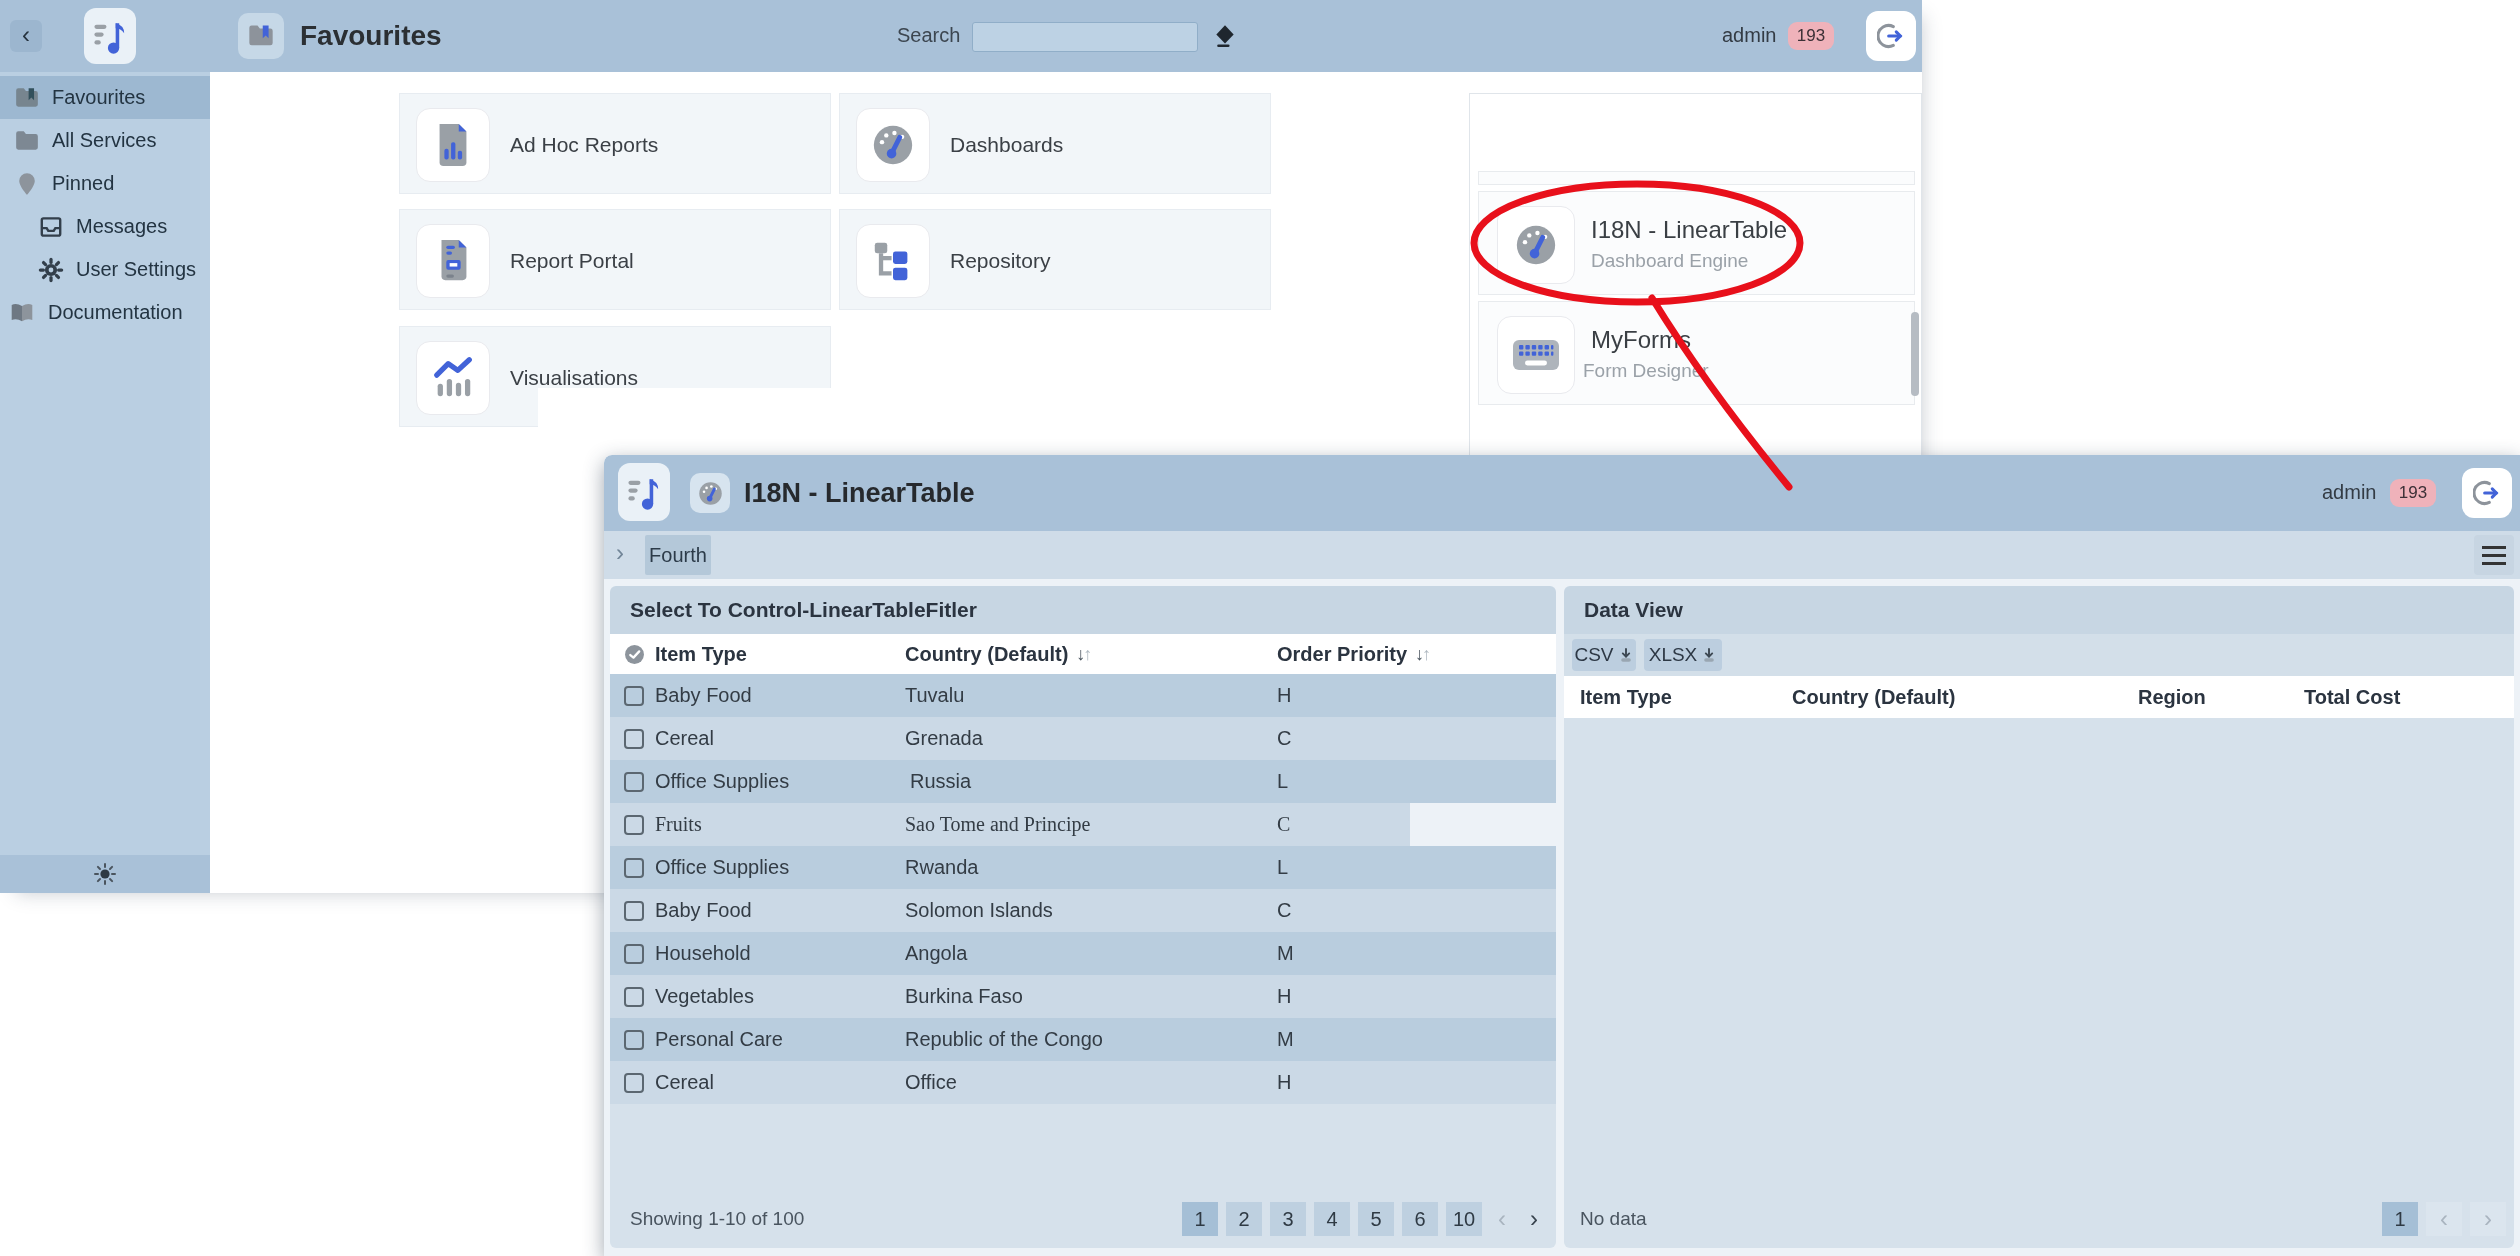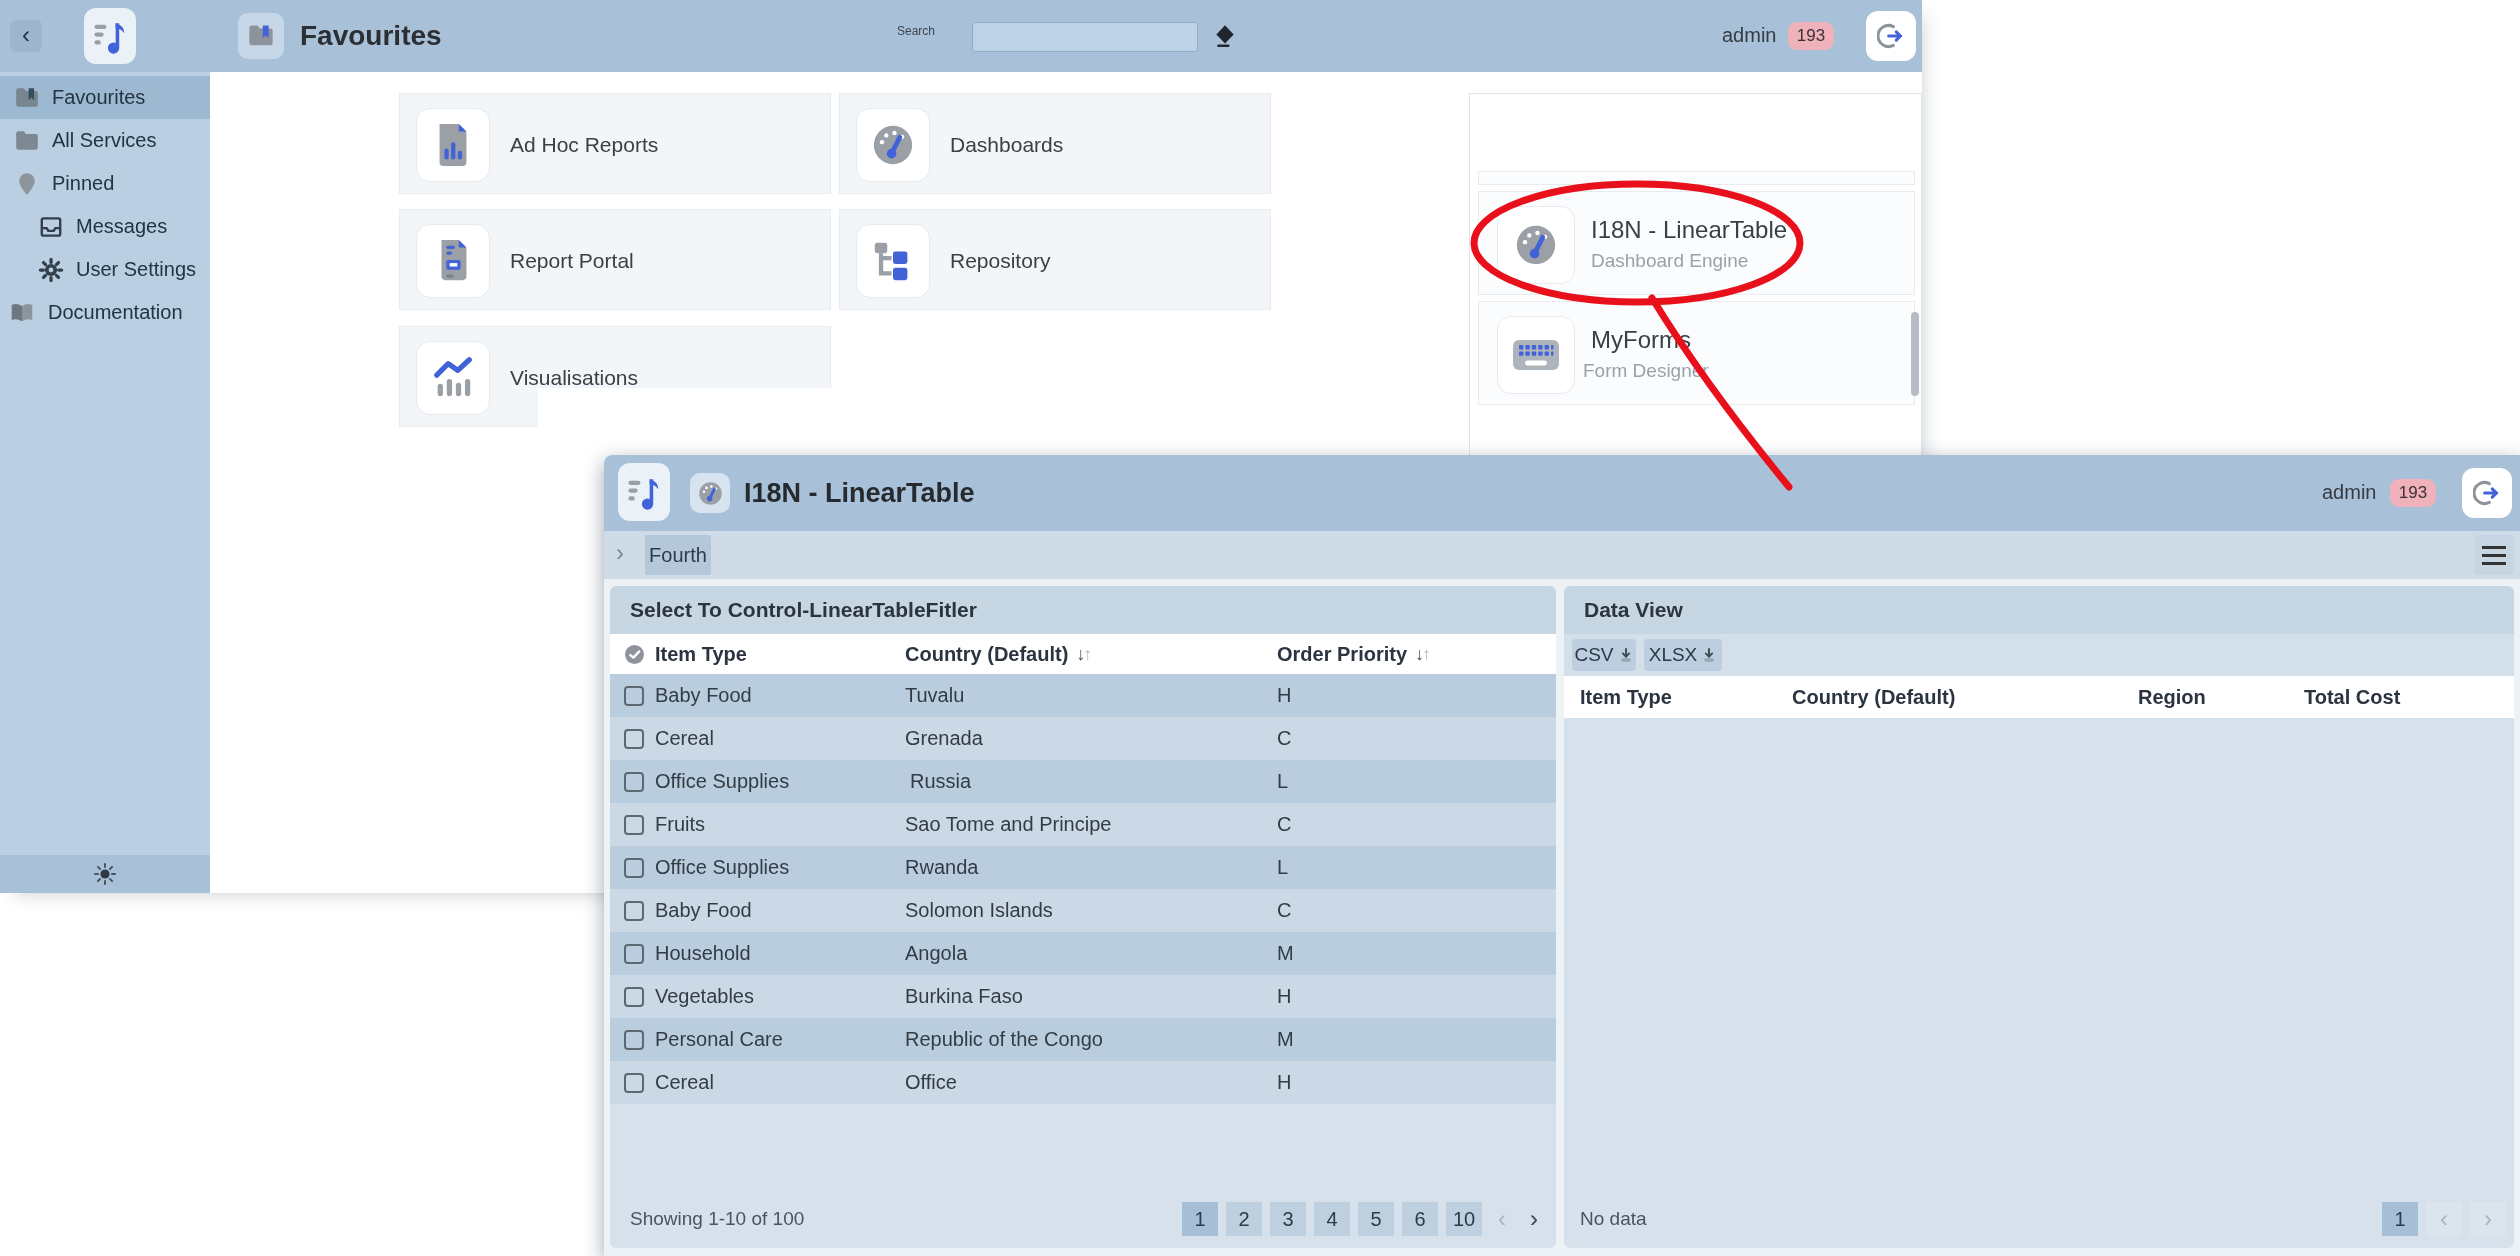--- a/index.html
+++ b/index.html
@@ -8,21 +8,21 @@
   .abs{position:absolute;}
   
   .w1{left:0;top:0;width:1922px;height:893px;background:#fff;z-index:1;
       box-shadow:8px 8px 18px -8px rgba(40,55,75,.25);}
   .topbar{background:#a9c1d8;}
   .backbtn{width:32px;height:32px;border-radius:6px;background:#9cb6cf;justify-content:center;
            color:#25323e;font-size:24px;line-height:30px;text-align:center;}
   .logobox{background:#eaf1f7;border-radius:12px;justify-content:center;display:flex;align-items:center;}
   .iconchip{background:#c6d8e7;border-radius:10px;display:flex;align-items:center;justify-content:center;}
   .pagetitle{font-size:28px;font-weight:bold;color:#2b2f33;}
-  .searchlabel{font-size:12px;color:#3c4650;}
+  .searchlabel{font-size:20px;color:#3c4650;}
   .searchinput{background:#bdd2e4;border:1px solid #90aec8;border-radius:3px;height:30px;width:226px;
                font-size:18px;padding:0 8px;box-sizing:border-box;color:#2d3743;}
   .badge{background:#efb2ba;border-radius:9px;color:#3c3036;font-size:17px;display:flex;
          align-items:center;justify-content:center;}
   .logoutbox{background:#fff;border-radius:12px;display:flex;align-items:center;justify-content:center;}
   .usertext{font-size:20px;color:#333b44;}
   
   .sidebar{background:#bacfe2;}
   .sideitem{height:43px;display:flex;align-items:center;gap:12px;padding-left:14px;font-size:20px;color:#233442;}
   .sideitem.indent{padding-left:38px;}
@@ -414,21 +414,21 @@
         <span class="cell" style="left:667px;">C</span>
       </div>
       <div class="abs trow row-a" style="left:0;top:174px;width:946px;height:43px;">
         <span class="cell" style="left:14px;">
             <span class="cbx"></span>
           </span>
         <span class="cell" style="left:45px;">Office Supplies</span>
         <span class="cell" style="left:300px;">Russia</span>
         <span class="cell" style="left:667px;">L</span>
       </div>
-      <div class="abs trow row-b" style="left:0;top:217px;width:946px;height:43px;">
+      <div class="abs trow row-b" style="left:0;top:217px;width:800px;height:43px;font-family:Liberation Serif, serif;">
         <span class="cell" style="left:14px;">
             <span class="cbx"></span>
           </span>
         <span class="cell" style="left:45px;">Fruits</span>
         <span class="cell" style="left:295px;">Sao Tome and Principe</span>
         <span class="cell" style="left:667px;">C</span>
       </div>
       <div class="abs trow row-a" style="left:0;top:260px;width:946px;height:43px;">
         <span class="cell" style="left:14px;">
             <span class="cbx"></span>

